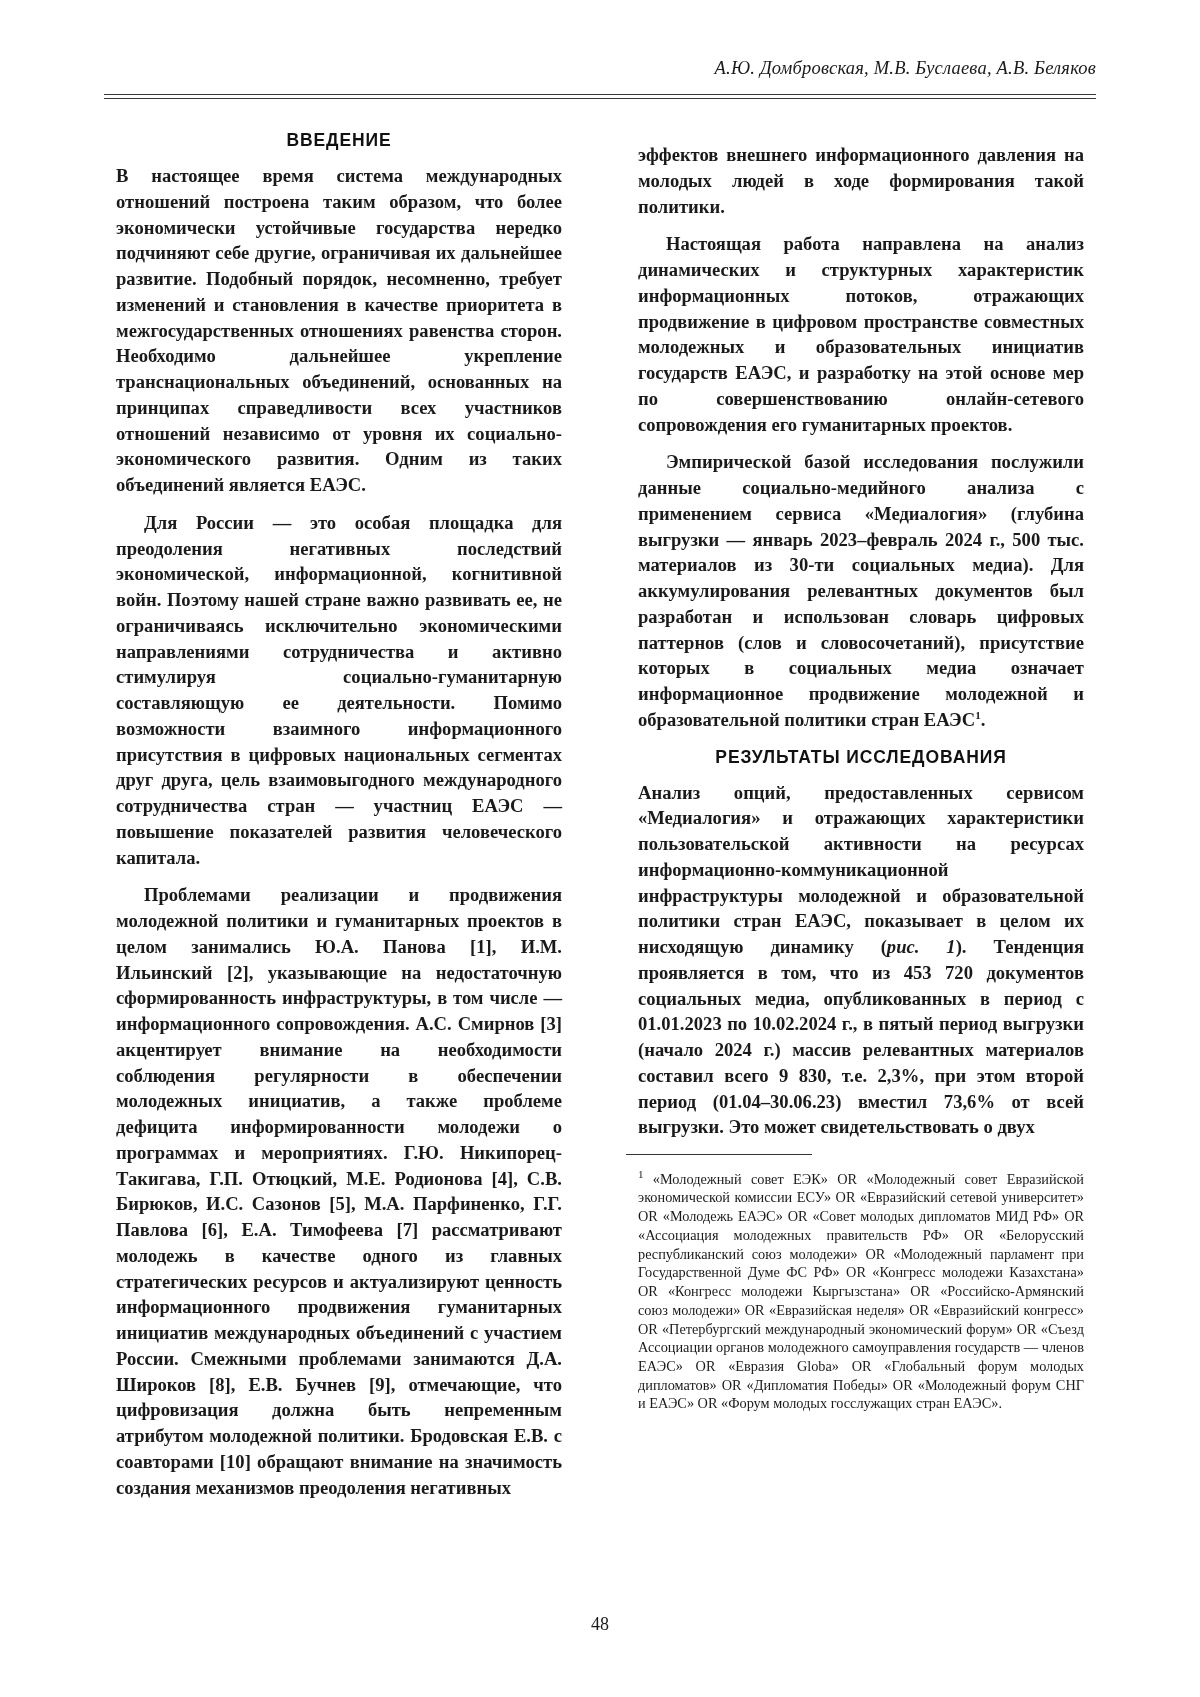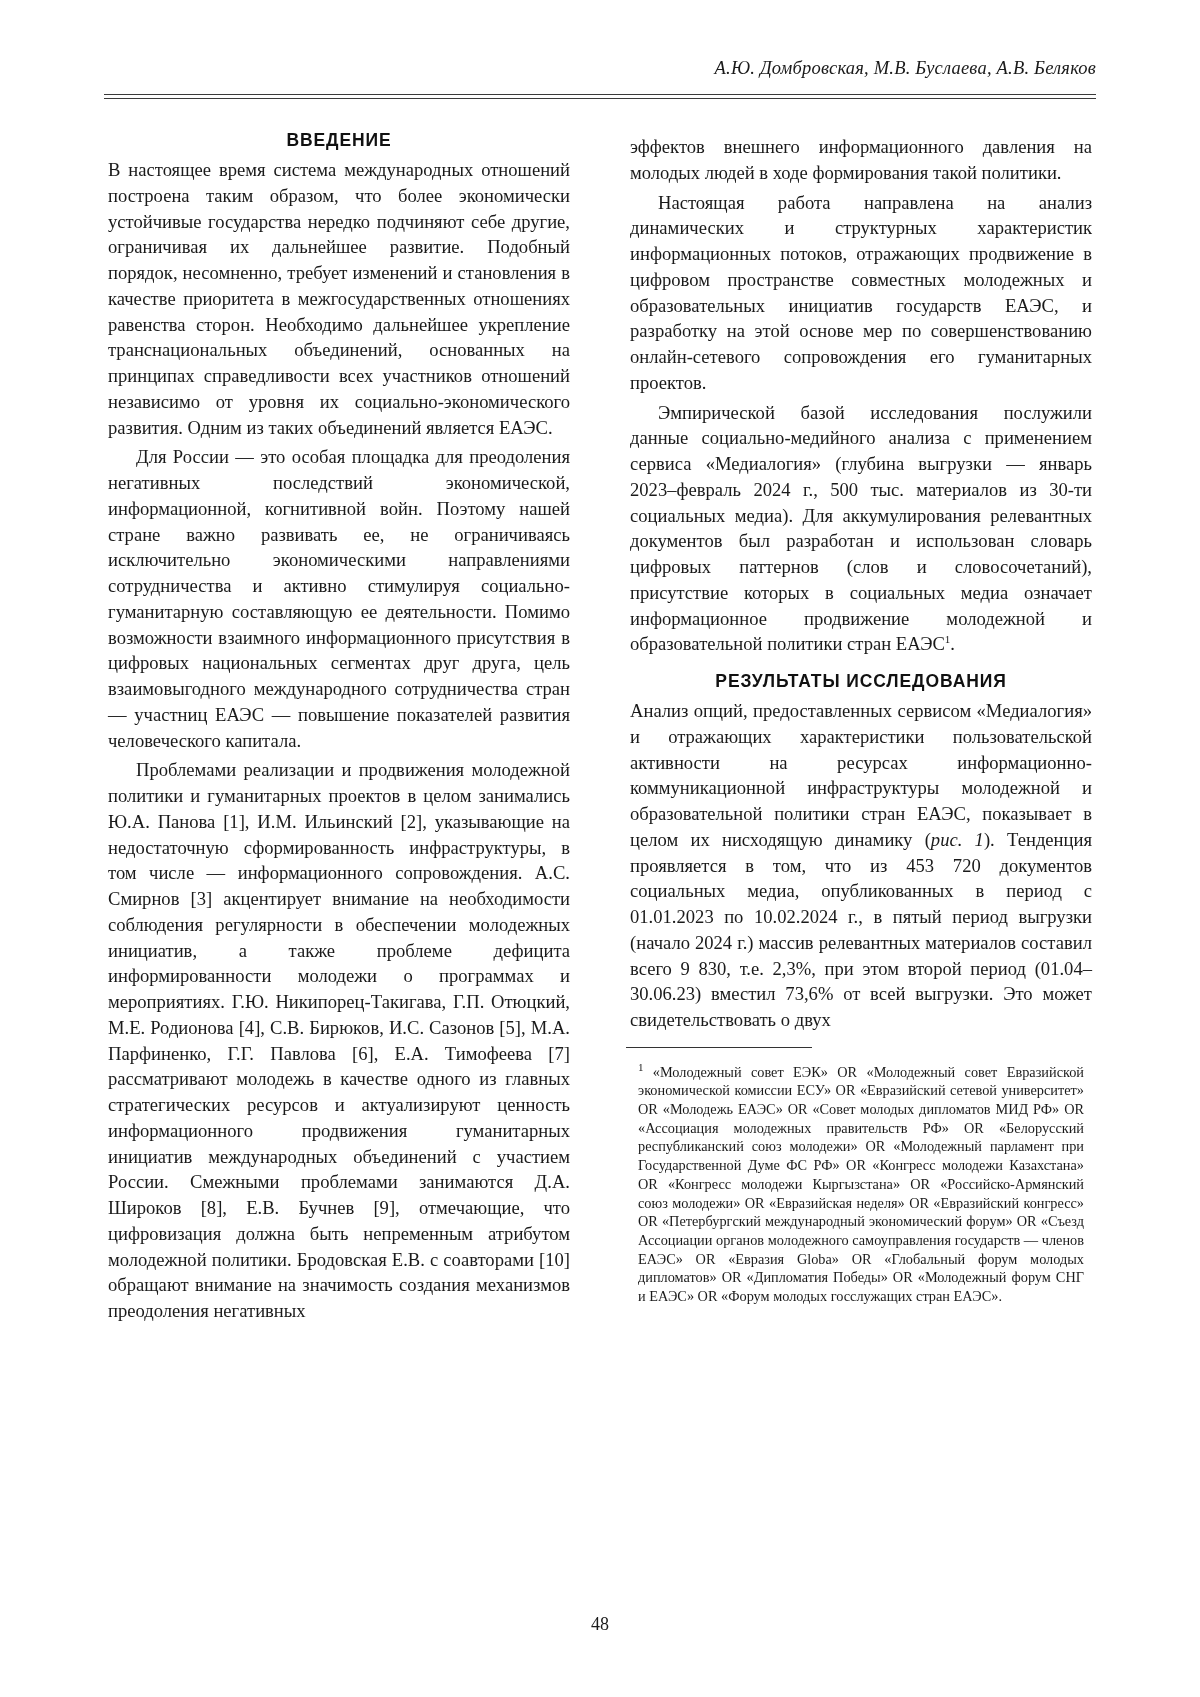--- a/index.html
+++ b/index.html
@@ -54,27 +54,28 @@
     font-weight: bold;
     font-size: 17.5px;
     letter-spacing: 0.9px;
     margin: 0 0 6px 0;
     color: #111;
   }
   .section-title.spaced {
     margin-top: 14px;
   }
   p.body {
-    margin: 4px;
+    margin: 12px;
     font-size: 18.6px;
     line-height: 1.385;
     text-align: justify;
     text-justify: inter-word;
     hyphens: manual;
     color: #1a1a1a;
+    font-weight: bold;
   }
   p.body.indent {
     text-indent: 28px;
   }
   .footnote-wrap {
     margin-top: 14px;
   }
   .footnote-rule {
     width: 186px;
     border-top: 1px solid #333;

